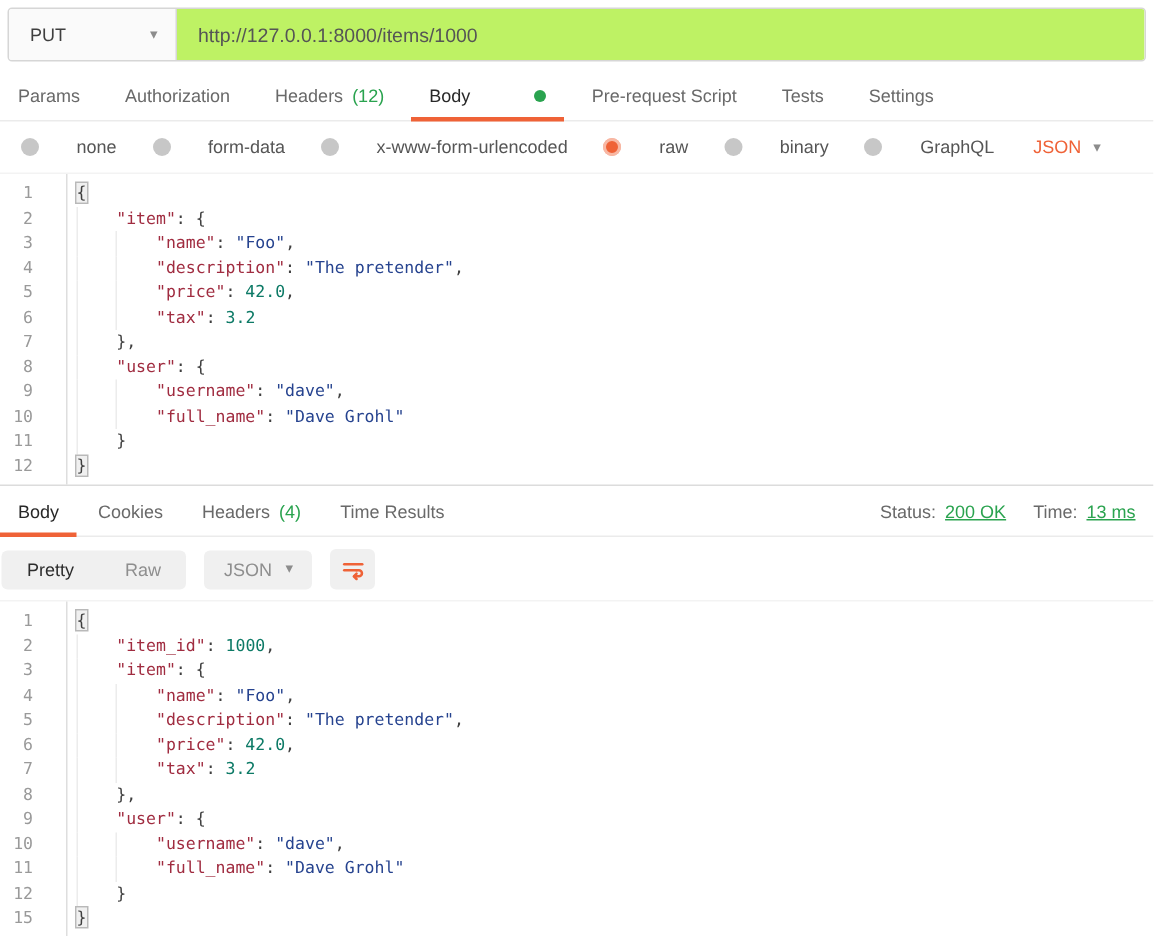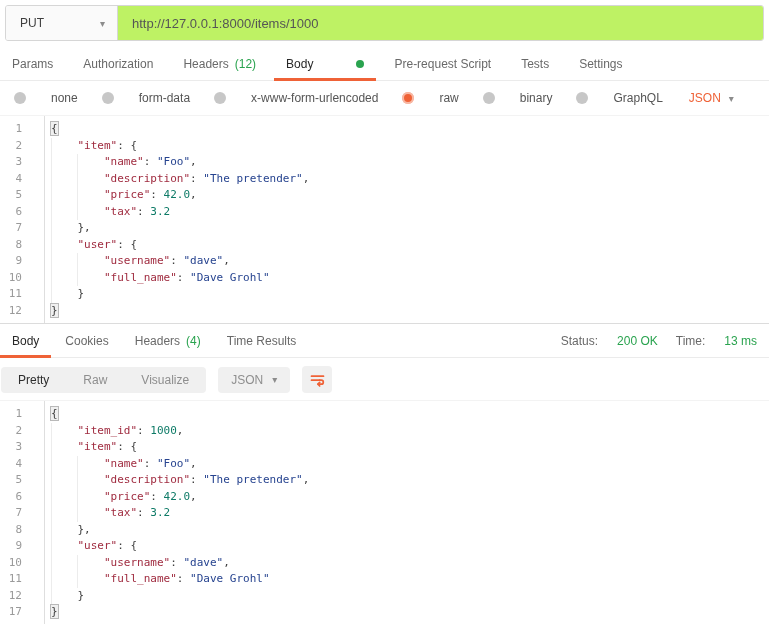--- a/index.html
+++ b/index.html
@@ -47,22 +47,22 @@
   .tk-s{color:var(--string);}
   .tk-n{color:var(--number);}
   .mb{background:#f0f0f0;outline:1px solid #b9b9b9;}
   
   .resp-divider{border-top:1px solid #dcdcdc;}
   .resp-meta{display:flex;align-items:stretch;justify-content:space-between;height:34px;padding:0 12px;
     border-bottom:1px solid #ebebeb;}
   .resp-tabs{display:flex;align-items:stretch;}
   .resp-tabs .rtab{margin-right:26px;}
   .resp-status{display:flex;align-items:center;gap:18px;font-size:12px;color:#696969;}
-  .kv{display:flex;gap:19px;align-items:flex-end;}
-  .kv .val{color:var(--green);}
+  .kv{display:flex;gap:6px;align-items:flex-end;}
+  .kv .val{color:var(--green);text-decoration:underline;}
   .resp-toolbar{display:flex;align-items:center;gap:12px;padding:8px 12px 7px 1px;}
   .seg{display:flex;background:var(--pill);border-radius:4px;overflow:hidden;}
   .seg-item{padding:6px 17px;font-size:12px;color:#8e8e8e;cursor:pointer;}
   .seg-item.active{color:#2d2d2d;}
   .pill{display:flex;align-items:center;gap:9px;background:var(--pill);border-radius:4px;
     padding:6px 13px;font-size:12px;color:#8e8e8e;cursor:pointer;}
   .icon-btn{display:flex;align-items:center;justify-content:center;background:var(--pill);
     border-radius:4px;width:30px;height:27px;cursor:pointer;border:none;}
 </style>
 </head>
@@ -176,21 +176,20 @@
       <span>Time:</span>
       <span class="val">13 ms</span>
     </span>
   </div>
 </div>
 
 <div class="resp-toolbar">
   <div class="seg">
     <div class="seg-item active">Pretty</div>
     <div class="seg-item">Raw</div>
-    <div class="seg-item">Visualize</div>
   </div>
   <div class="pill">
     <span>JSON</span>
     <span class="chev">▾</span>
   </div>
   <button class="icon-btn">
     <svg width="17" height="16" viewBox="0 0 16 16" fill="none" stroke="#ef6237" stroke-width="1.7" stroke-linecap="round" stroke-linejoin="round">
       <path d="M2 4.2h12"></path>
       <path d="M2 8.2h8.2"></path>
       <path d="M10.2 8.2h1.6a2 2 0 0 1 0 4H8.6"></path>
@@ -205,14 +204,14 @@
     <div class="cl"><span class="ln">3</span><span class="cc"><span class="ind">    </span><span class="tk-k">"item"</span><span class="tk-p">:</span><span class="tk-p"> </span><span class="tk-p">{</span></span></div>
     <div class="cl"><span class="ln">4</span><span class="cc"><span class="ind">    </span><span class="ind">    </span><span class="tk-k">"name"</span><span class="tk-p">:</span><span class="tk-p"> </span><span class="tk-s">"Foo"</span><span class="tk-p">,</span></span></div>
     <div class="cl"><span class="ln">5</span><span class="cc"><span class="ind">    </span><span class="ind">    </span><span class="tk-k">"description"</span><span class="tk-p">:</span><span class="tk-p"> </span><span class="tk-s">"The pretender"</span><span class="tk-p">,</span></span></div>
     <div class="cl"><span class="ln">6</span><span class="cc"><span class="ind">    </span><span class="ind">    </span><span class="tk-k">"price"</span><span class="tk-p">:</span><span class="tk-p"> </span><span class="tk-n">42.0</span><span class="tk-p">,</span></span></div>
     <div class="cl"><span class="ln">7</span><span class="cc"><span class="ind">    </span><span class="ind">    </span><span class="tk-k">"tax"</span><span class="tk-p">:</span><span class="tk-p"> </span><span class="tk-n">3.2</span></span></div>
     <div class="cl"><span class="ln">8</span><span class="cc"><span class="ind">    </span><span class="tk-p">}</span><span class="tk-p">,</span></span></div>
     <div class="cl"><span class="ln">9</span><span class="cc"><span class="ind">    </span><span class="tk-k">"user"</span><span class="tk-p">:</span><span class="tk-p"> </span><span class="tk-p">{</span></span></div>
     <div class="cl"><span class="ln">10</span><span class="cc"><span class="ind">    </span><span class="ind">    </span><span class="tk-k">"username"</span><span class="tk-p">:</span><span class="tk-p"> </span><span class="tk-s">"dave"</span><span class="tk-p">,</span></span></div>
     <div class="cl"><span class="ln">11</span><span class="cc"><span class="ind">    </span><span class="ind">    </span><span class="tk-k">"full_name"</span><span class="tk-p">:</span><span class="tk-p"> </span><span class="tk-s">"Dave Grohl"</span></span></div>
     <div class="cl"><span class="ln">12</span><span class="cc"><span class="ind">    </span><span class="tk-p">}</span></span></div>
-    <div class="cl"><span class="ln">17</span><span class="cc"><span class="tk-p"><span class="mb">}</span></span></span></div>
+    <div class="cl"><span class="ln">15</span><span class="cc"><span class="tk-p"><span class="mb">}</span></span></span></div>
   </div>
 
 </body></html>

